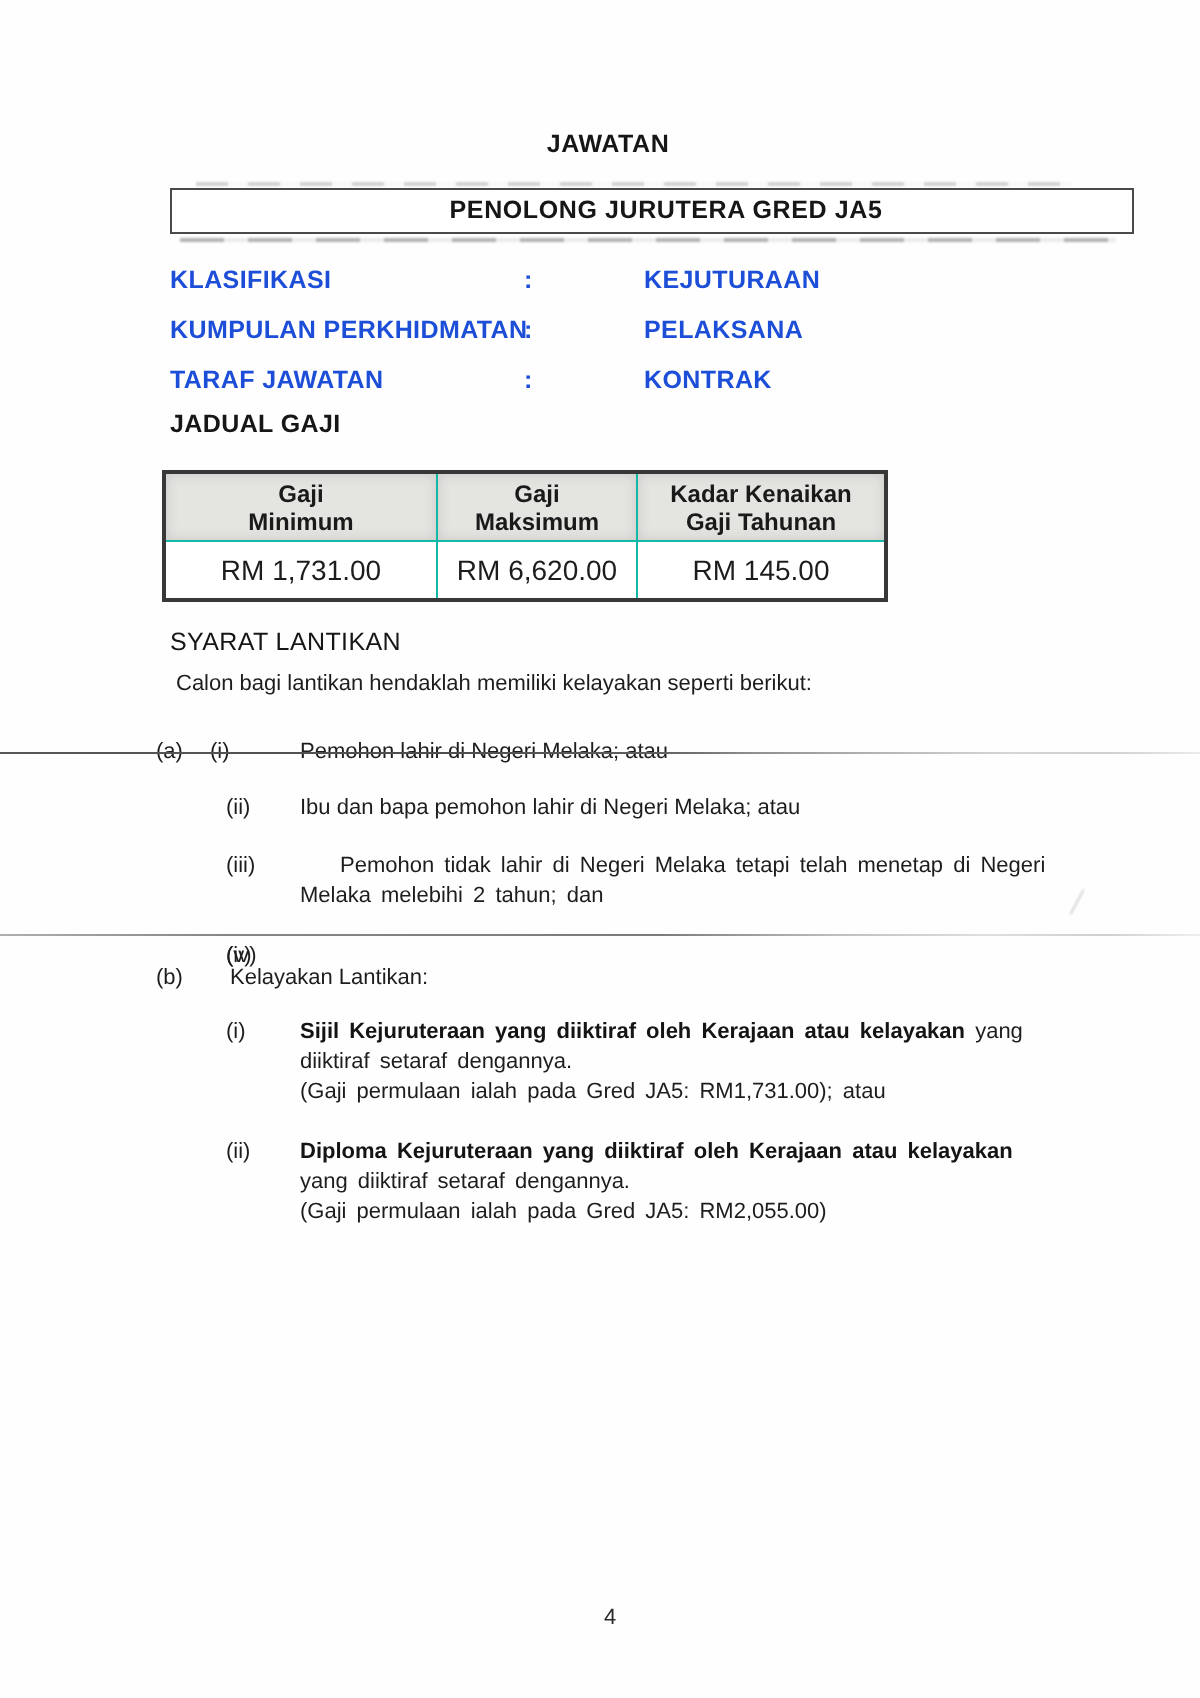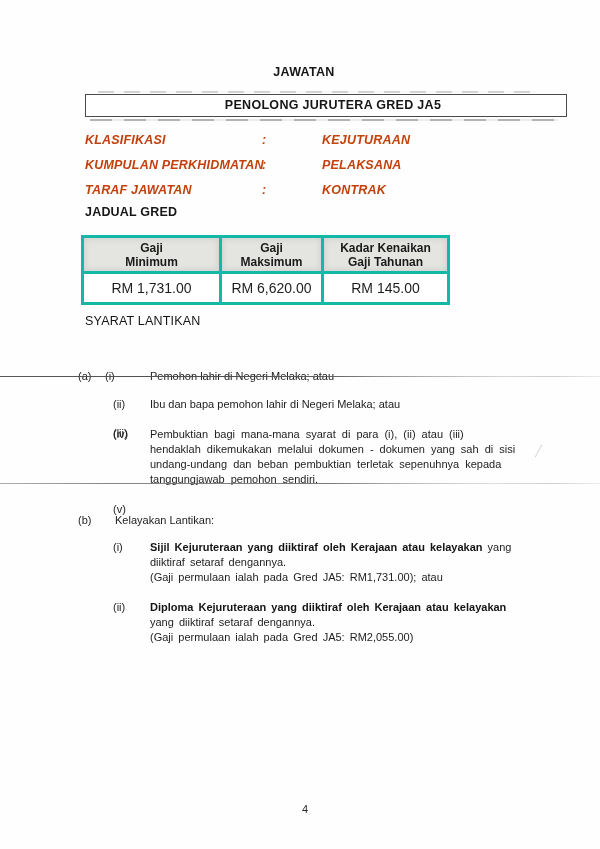--- a/index.html
+++ b/index.html
@@ -31,37 +31,37 @@
     background: repeating-linear-gradient(90deg, rgba(130,130,130,.35) 0 16px, rgba(130,130,130,.05) 16px 26px);
     filter: blur(.6px);
   }
   .pos-box::after {
     content: ""; position: absolute; left: 4px; right: 8px; bottom: -5px; height: 2px;
     background: repeating-linear-gradient(90deg, rgba(105,105,105,.5) 0 22px, rgba(105,105,105,.12) 22px 34px);
     filter: blur(.5px);
   }
 
   .details { position: absolute; top: 133px; left: 85px; width: 460px; }
-  .detail-row { position: relative; height: 15px; margin-bottom: 10px; font-size: 12.5px; font-weight: bold; color: #c2410c; font-style: italic; }
+  .detail-row { position: relative; height: 15px; margin-bottom: 10px; font-size: 12.5px; font-weight: bold; color: #1d4ed8; }
   .d-label { position: absolute; left: 0; letter-spacing: 0.2px; }
   .d-colon { position: absolute; left: 177px; }
   .d-value { position: absolute; left: 213px; letter-spacing: 0.2px; margin-left: 24px; }
 
   .jadual-heading {
     position: absolute; top: 205px; left: 85px;
     font-size: 12.5px; font-weight: bold; letter-spacing: 0.2px; color: #161616;
   }
 
   .salary-table {
     position: absolute; top: 235px; left: 81px;
     border-collapse: collapse; table-layout: fixed;
     border: 2px solid #383838;
   }
   .salary-table th, .salary-table td {
-    border: 3px solid #14b8a6; text-align: center; padding: 0;
+    border: 1px solid #14b8a6; text-align: center; padding: 0;
   }
   .salary-table th {
     background: #e4e4e1; font-size: 12px; font-weight: bold;
     height: 33px; line-height: 14px; color: #1a1a1a;
     box-shadow: inset 0 0 6px rgba(120,120,115,.25);
   }
   .salary-table td { font-size: 14px; height: 28px; background: #fff; }
   .c1 { width: 135px; } .c2 { width: 99px; } .c3 { width: 123px; }
 
   .syarat-heading {
@@ -133,21 +133,21 @@
       <span class="d-colon">:</span>
       <span class="d-value">PELAKSANA</span>
     </div>
     <div class="detail-row">
       <span class="d-label">TARAF JAWATAN</span>
       <span class="d-colon">:</span>
       <span class="d-value">KONTRAK</span>
     </div>
   </div>
 
-  <div class="jadual-heading">JADUAL GRED</div>
+  <div class="jadual-heading">JADUAL GAJI</div>
 
   <table class="salary-table">
     <tbody>
         <tr>
       <th class="c1">
         <div>Gaji</div>
         <div>Minimum</div>
       </th>
       <th class="c2">
         <div>Gaji</div>
@@ -160,45 +160,44 @@
     </tr>
     <tr>
       <td class="c1">RM 1,731.00</td>
       <td class="c2">RM 6,620.00</td>
       <td class="c3">RM 145.00</td>
     </tr>
   </tbody>
     </table>
 
   <div class="syarat-heading">SYARAT LANTIKAN</div>
+  <div class="intro">Calon bagi lantikan hendaklah memiliki kelayakan seperti berikut:</div>
 
   <div class="items">
 
     <div class="row row-i">
       <span class="sec-marker">(a)</span>
       <span class="item-marker">(i)</span>
       <div class="item-text">Pemohon lahir di Negeri Melaka; atau</div>
       <div class="strike-line"></div>
     </div>
 
     <div class="row row-ii">
       <span class="item-marker">(ii)</span>
       <div class="item-text">Ibu dan bapa pemohon lahir di Negeri Melaka; atau</div>
     </div>
 
     <div class="row row-iii">
       <span class="item-marker">(iii)</span>
+      <div class="item-text pre iii-text">Pemohon tidak lahir di Negeri Melaka tetapi telah menetap di Negeri
+Melaka melebihi 2 tahun; dan</div>
     </div>
 
     <div class="row row-iv">
       <span class="item-marker">(iv)</span>
-      <div class="item-text pre iv-text">Pembuktian bagi mana-mana syarat di para (i), (ii) atau (iii)
-hendaklah dikemukakan melalui dokumen - dokumen yang sah di sisi
-undang-undang dan beban pembuktian terletak sepenuhnya kepada
-tanggungjawab pemohon sendiri.</div>
       <div class="scan-line"></div>
     </div>
 
     <div class="row row-v">
       <span class="item-marker">(v)</span>
     </div>
 
     <div class="row row-bh">
       <span class="sec-marker">(b)</span>
       <div class="b-heading">Kelayakan Lantikan:</div>

